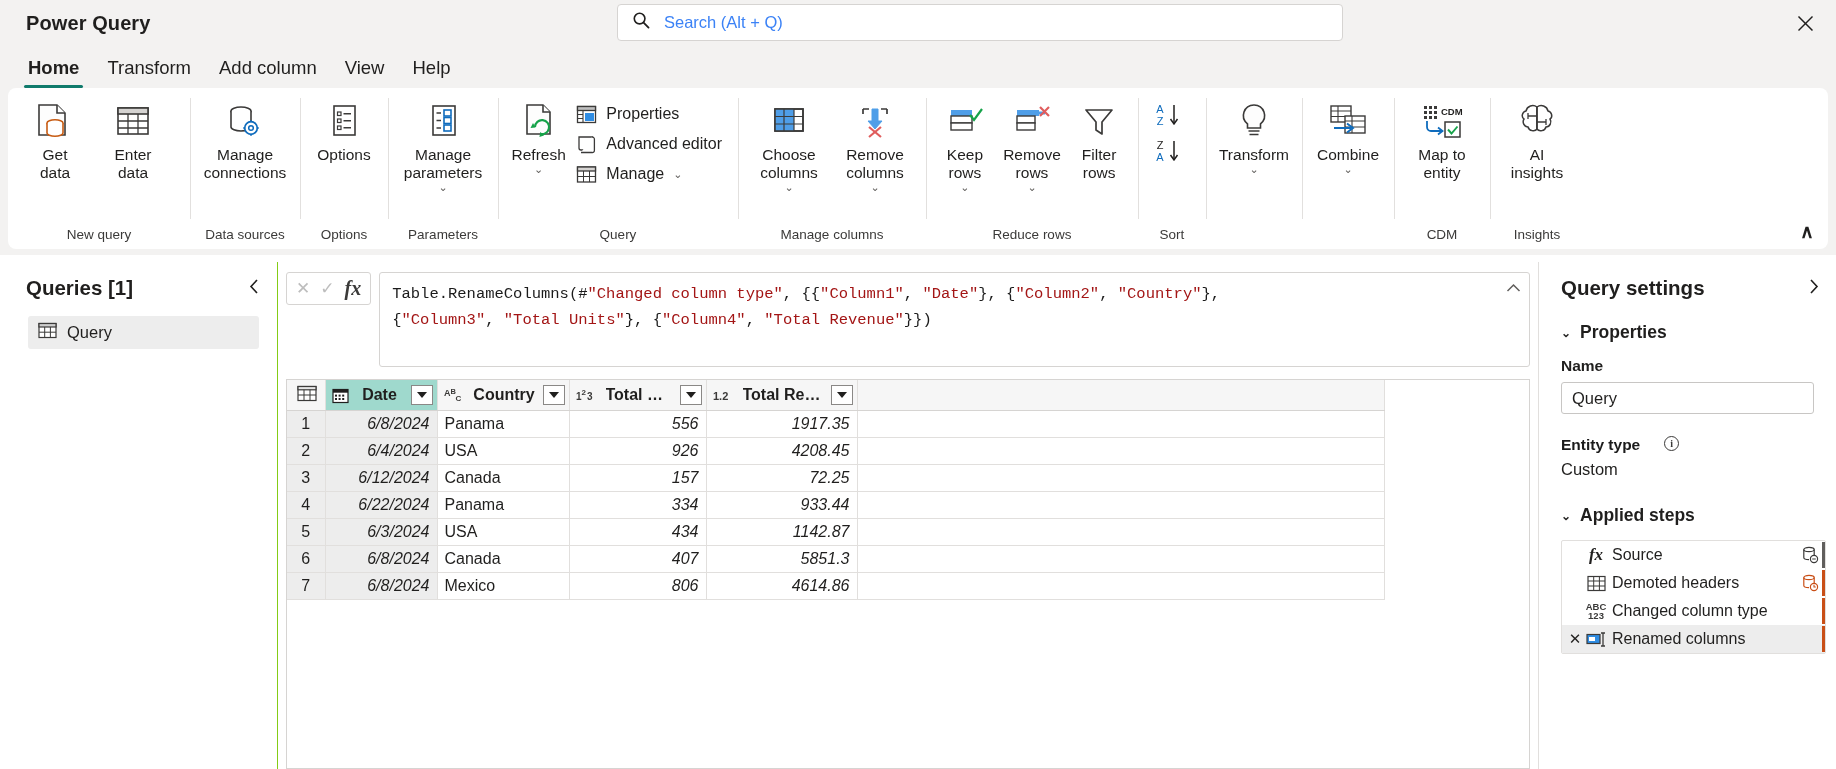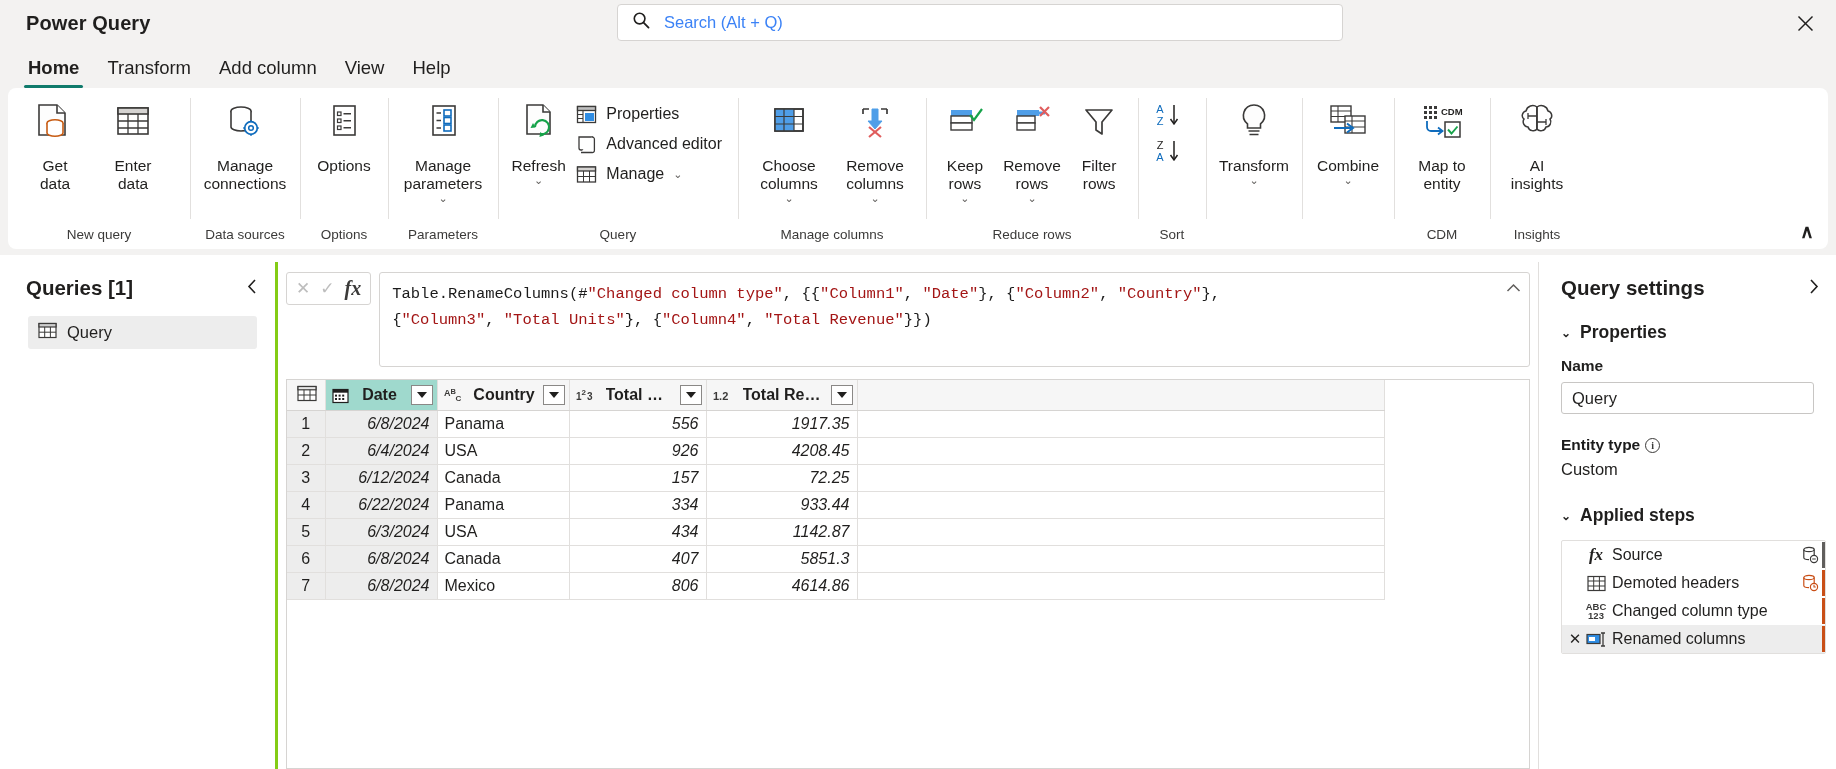--- a/index.html
+++ b/index.html
@@ -129,21 +129,21 @@
     align-items: center;
     padding-top: 5px;
     cursor: default;
   }
   .bigbtn .ico { height: 46px; display:flex; align-items:center; justify-content:center; }
   .bigbtn .lbl {
     font-size: 15.5px;
     line-height: 18px;
     text-align: center;
     color: #201f1e;
-    margin-top: 12px;
+    margin-top: 1px;
     white-space: pre-line;
   }
   .bigbtn.w95 { width: 95px; }
   .bigbtn.w88 { width: 88px; }
   .bigbtn.w70 { width: 70px; }
   .bigbtn.w100 { width: 100px; }
 
   .smallcol { display: flex; flex-direction: column; padding-top: 6px; gap: 2px;}
   .smallbtn {
     display: flex;
@@ -169,21 +169,21 @@
   }
   .main-area {
     position: absolute;
     left: 0; right: 0; top: 262px; bottom: 0;
     display: flex;
   }
 
   
   .queries-pane {
     width: 278px;
-    border-right: 3px solid #84cc16;
+    border-right: 1px solid #84cc16;
     background: #ffffff;
     padding: 14px 0 0 0;
     flex: none;
   }
   .queries-head {
     display: flex;
     align-items: center;
     justify-content: space-between;
     padding: 0 16px 0 26px;
     margin-bottom: 16px;
@@ -351,21 +351,21 @@
     border: 1px solid #c8c6c4;
     border-radius: 3px;
     display:flex; align-items:center;
     padding-left: 10px;
     font-size: 16.5px;
     color: #201f1e;
   }
   .entity-row {
     padding: 22px 22px 0 22px;
     font-size: 15.5px; font-weight: 700;
-    display:flex; align-items:center; gap:5px;
+    display:flex; gap:24px;
   }
   .info-ico {
     width: 15px; height: 15px; border: 1px solid #3b3a39;
     border-radius: 50%; font-size: 10px; line-height: 13px;
     text-align: center; font-weight: 700; color: #3b3a39;
     font-family: "Liberation Serif", serif;
   }
   .entity-val { padding: 6px 22px 0 22px; font-size: 16.5px; color:#201f1e; }
   .steps-box {
     margin: 14px 10px 0 22px;

